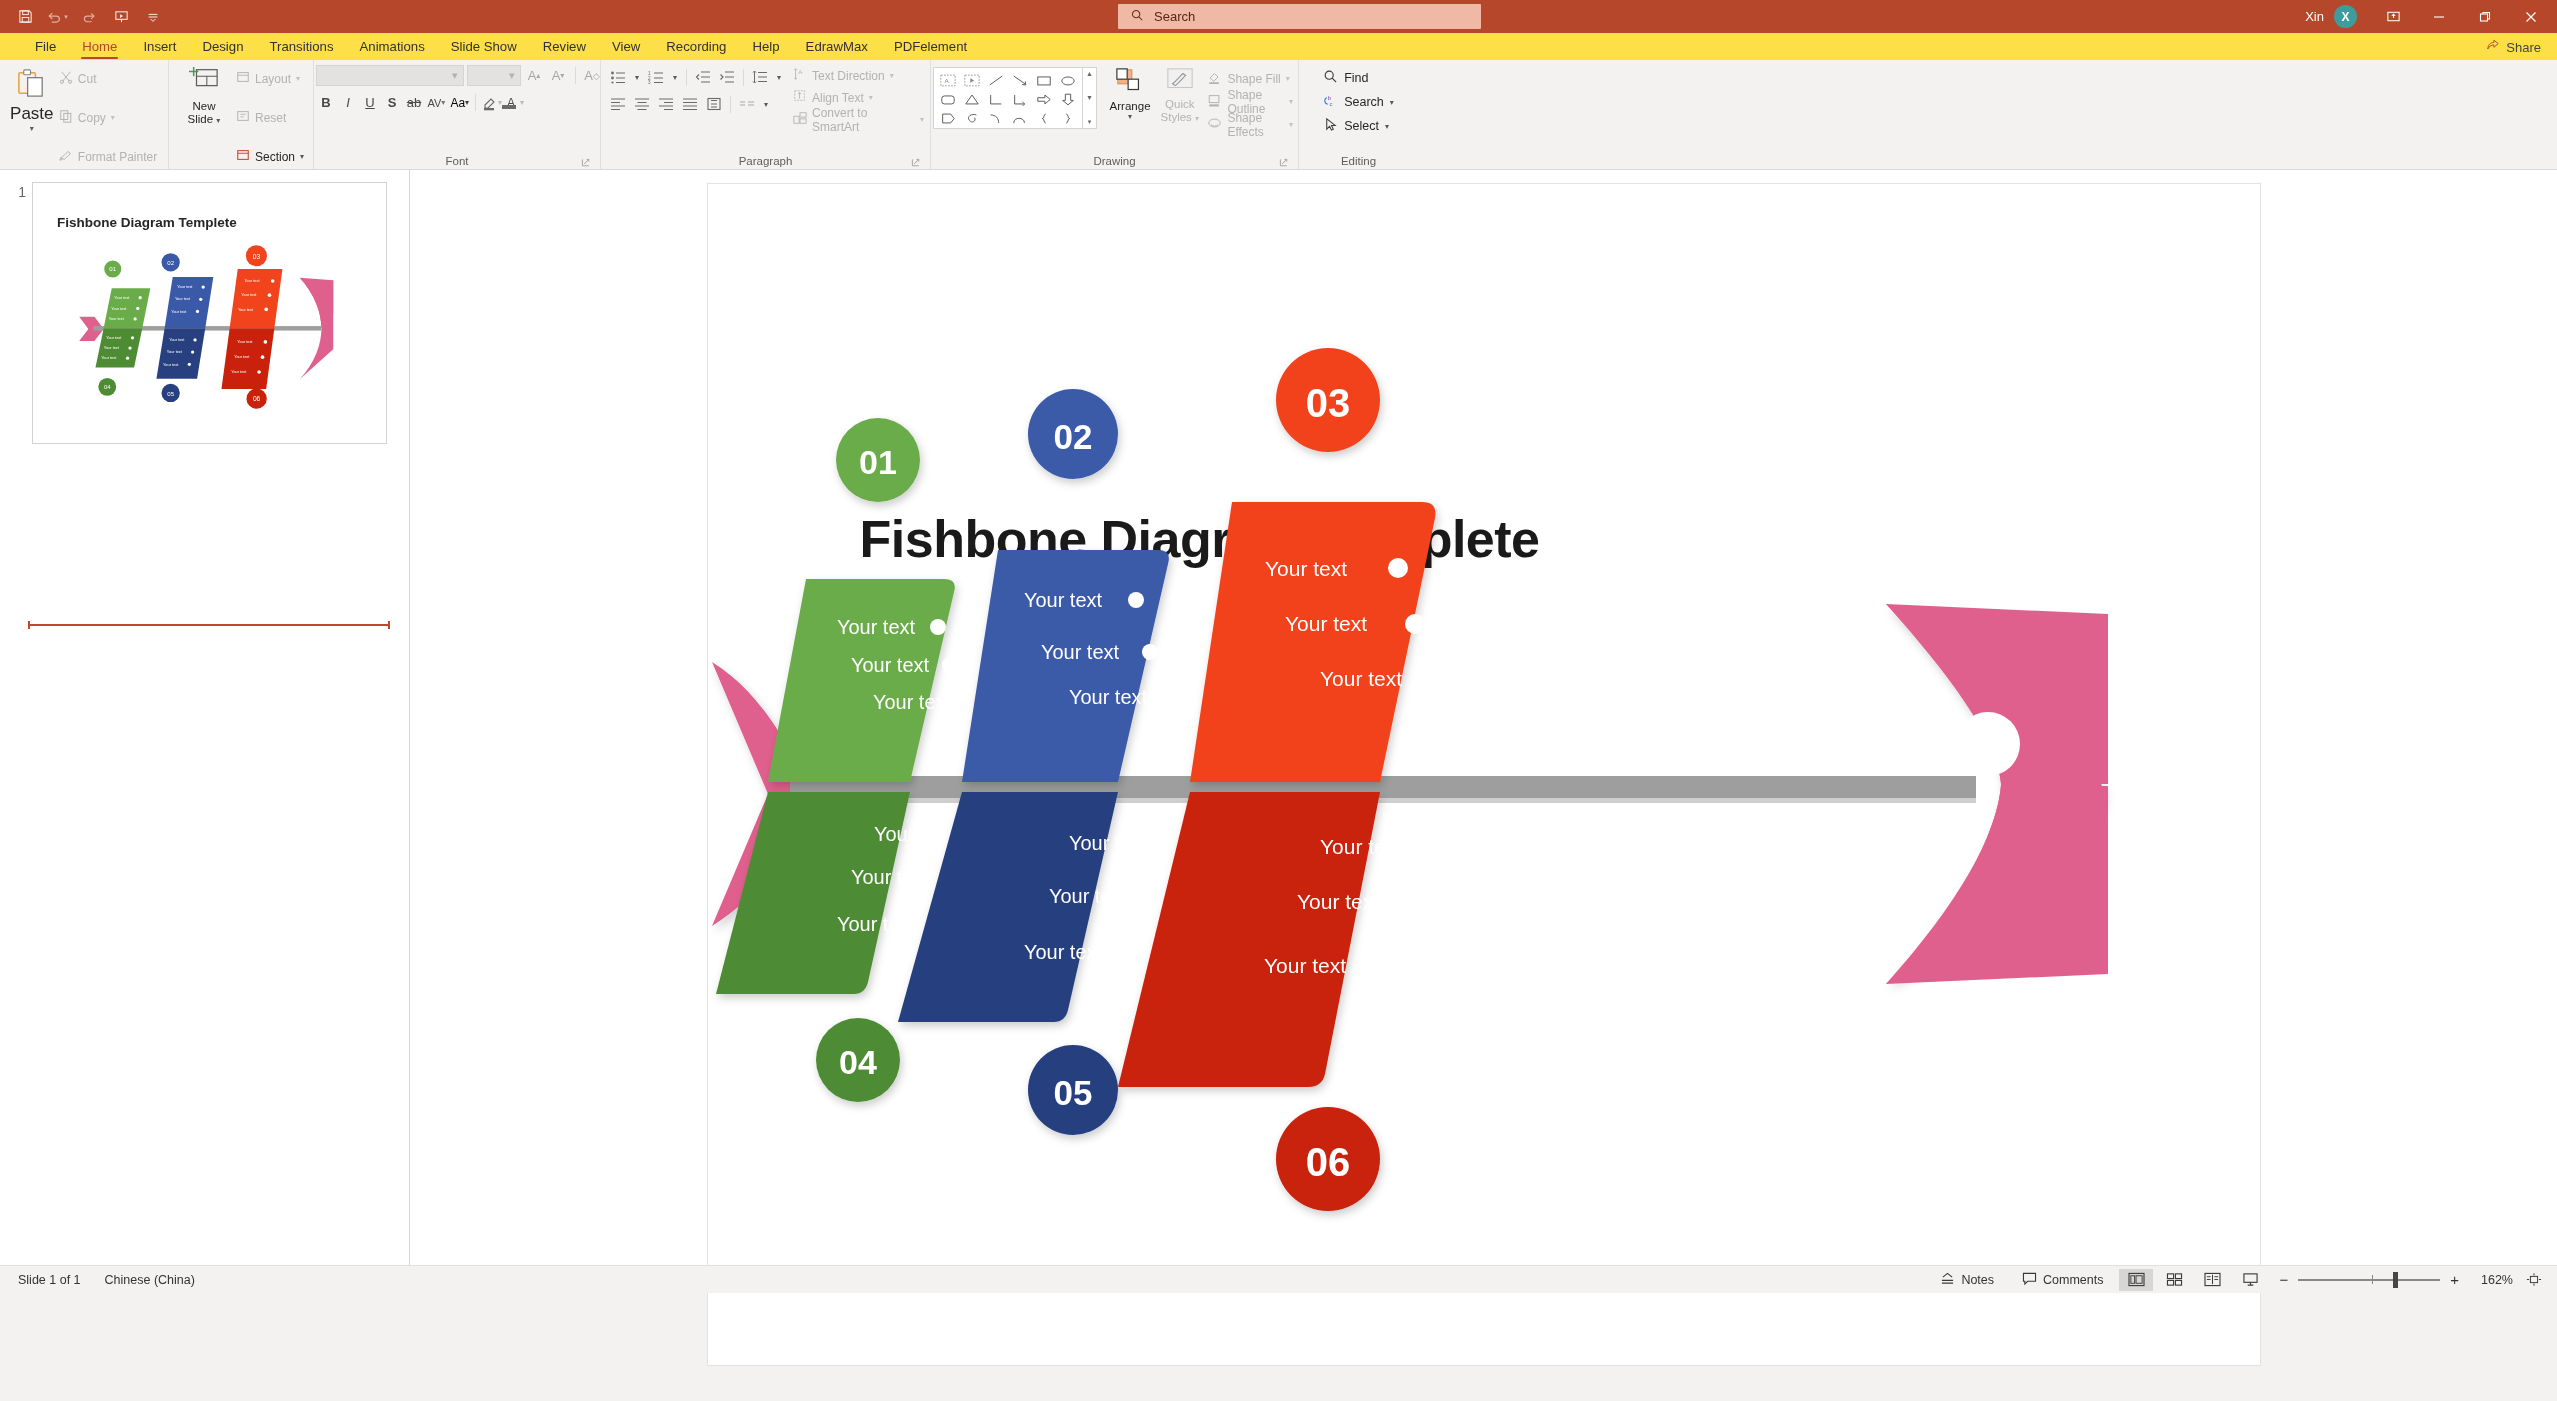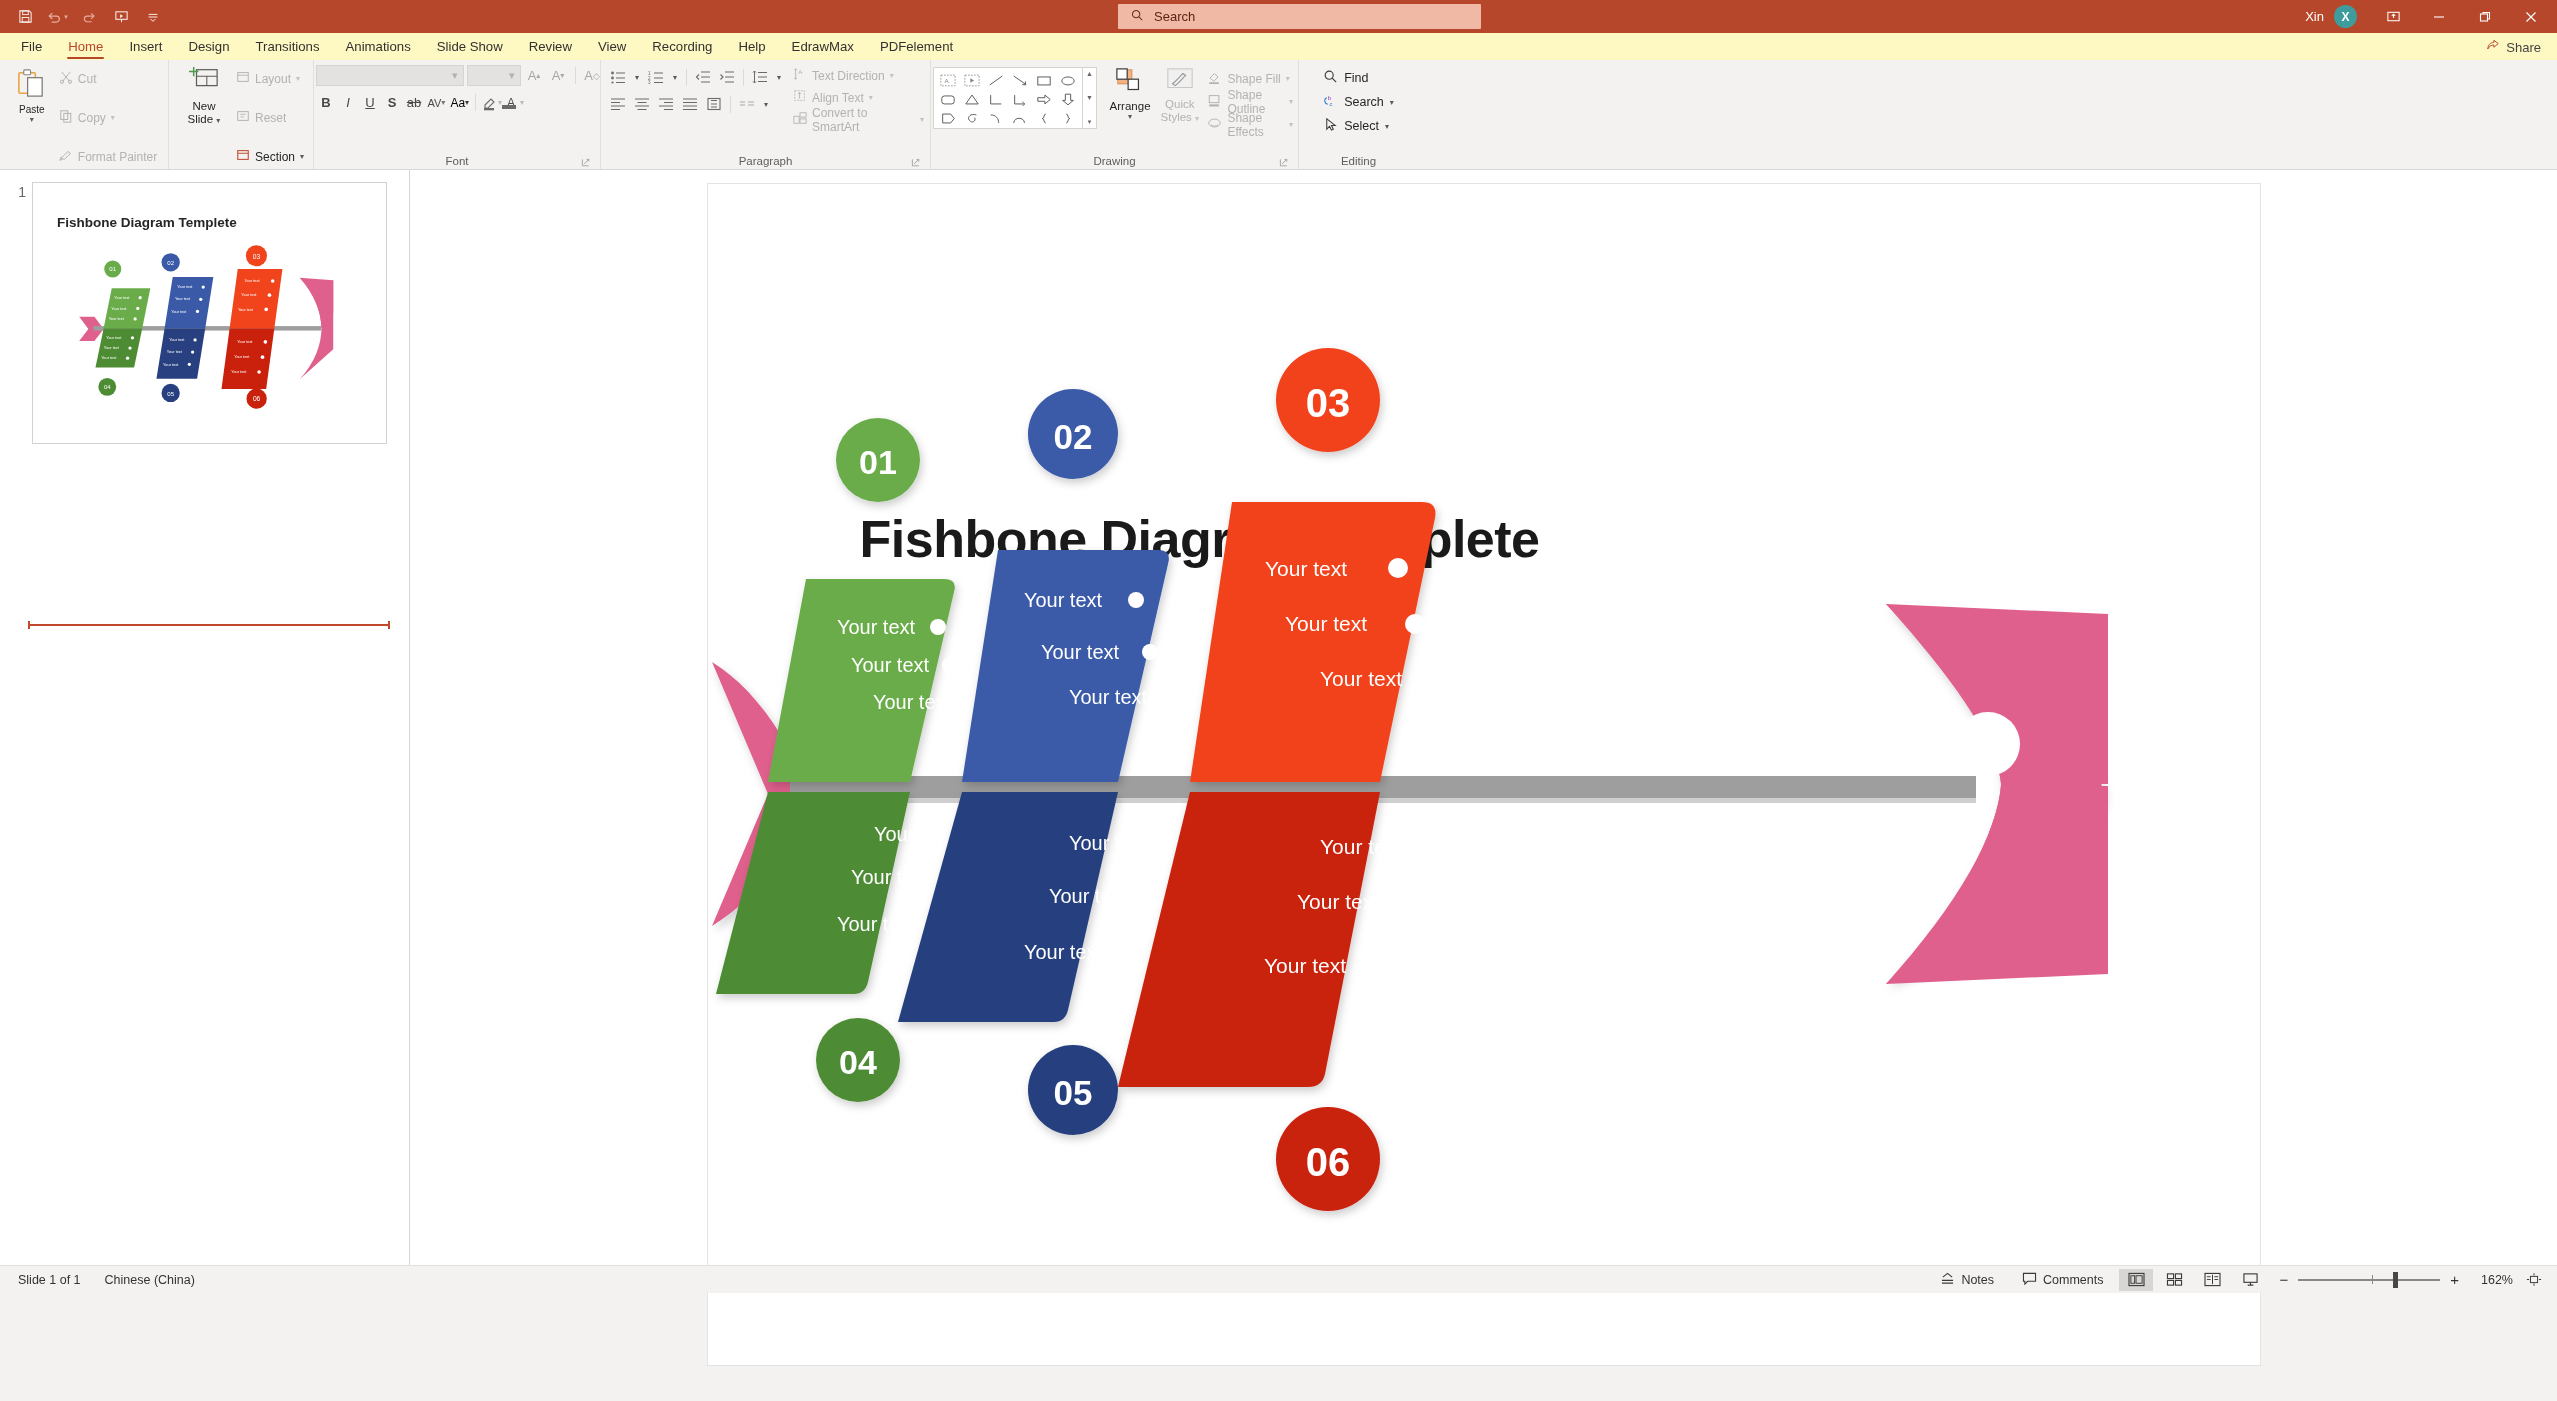--- a/index.html
+++ b/index.html
@@ -43,22 +43,22 @@
     display:flex;align-items:center;justify-content:center;font-size:12px;font-weight:600;
     margin-right:12px;
   }
   .win-btn{
     width:44px;height:33px;display:flex;align-items:center;justify-content:center;
     color:#fff; font-size:14px;
   }
 
   
   .tabsbar{
-    height:27px; background:#fef9c3; display:flex; align-items:flex-end;
-    position:relative; padding-left:8px;
+    height:27px; background:#fde047; display:flex; align-items:flex-end;
+    position:relative; padding-left:22px;
   }
   .tab{
     padding:3px 13px 6px 13px; font-size:13.2px; color:#323130; cursor:default;
     position:relative; white-space:nowrap;
   }
   .tab.active{ color:#b7472a; font-weight:400; }
   .tab.active::after{
     content:""; position:absolute; left:12px; right:12px; bottom:1px;
     height:2.5px; background:#b7472a; border-radius:2px;
   }
@@ -83,21 +83,21 @@
     width:100%; position:relative;
   }
   .dlg{
     position:absolute; right:2px; bottom:1px; width:11px; height:11px;
     opacity:.55;
   }
   .dis{ color:#b4b2b0; }
 
   
   .paste-col{ display:flex; flex-direction:column; align-items:center; width:48px; padding-top:2px;}
-  .paste-label{ font-size:10px; margin-top:1px; }
+  .paste-label{ font-size:17px; margin-top:1px; }
   .menu-lines{ display:flex; flex-direction:column; gap:20px; padding-top:4px; }
   .menu-item{ display:flex; align-items:center; gap:5px; font-size:12px; height:19px; padding:0 3px;}
   .chev{ font-size:8px; opacity:.75; }
 
   
   .newslide-col{ display:flex; flex-direction:column; align-items:center; width:58px; }
   .newslide-label{ font-size:11.5px; text-align:center; line-height:12.5px; margin-top:2px;}
 
   
   .fontrow1{ display:flex; align-items:center; gap:3px; }

